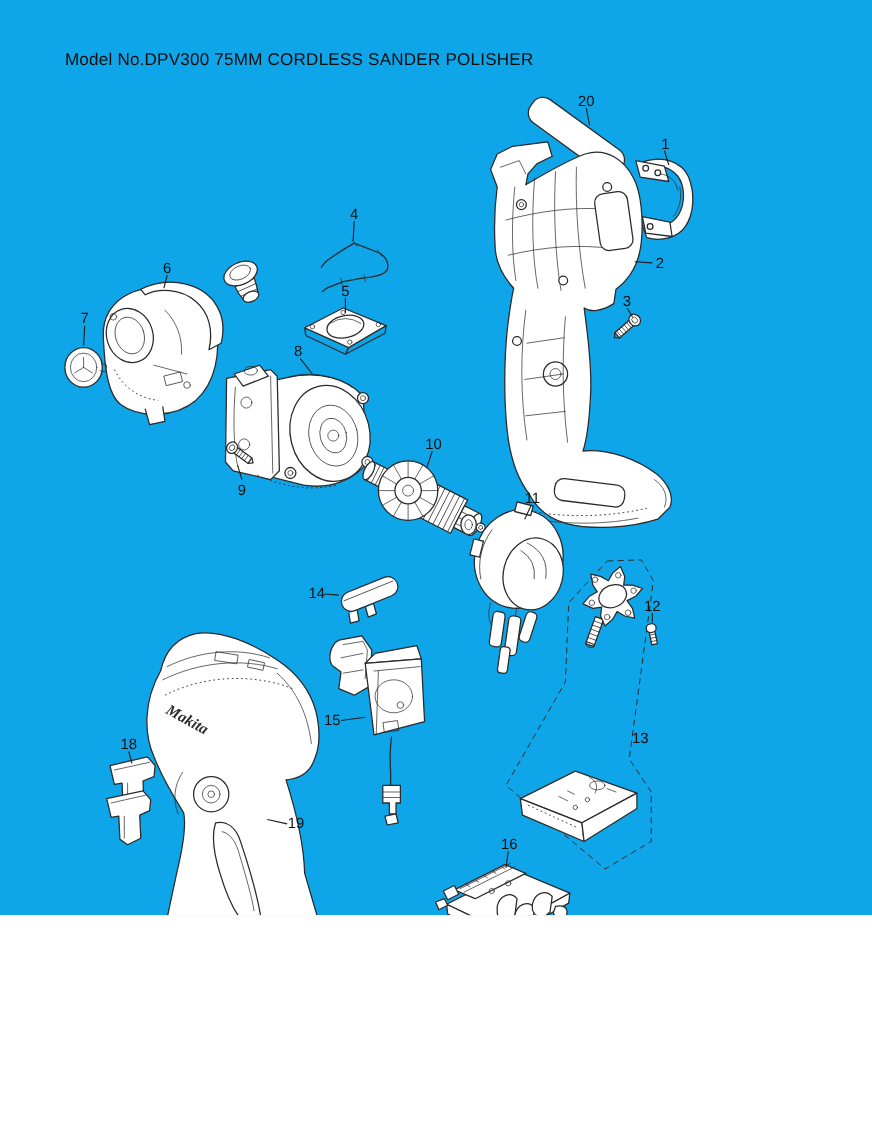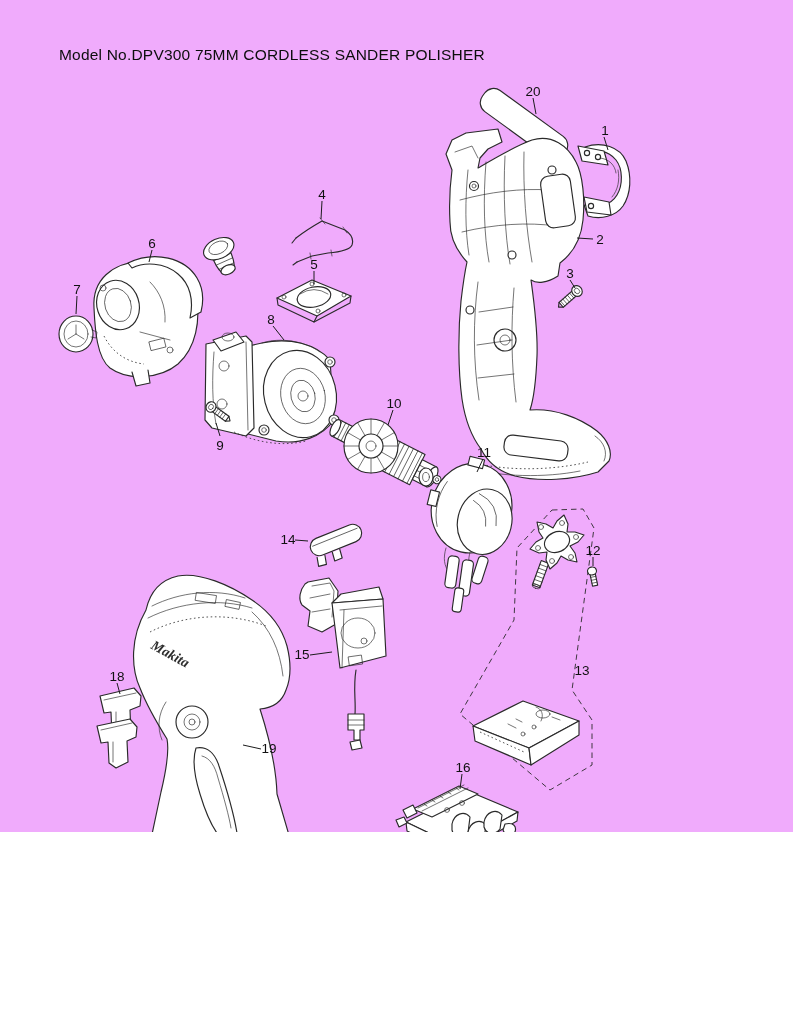--- a/index.html
+++ b/index.html
@@ -1,16 +1,16 @@
 <!DOCTYPE html>
 <html><head>
 <meta charset="utf-8">
 <style>
   html,body{margin:0;padding:0;background:#ffffff;}
-  .page{position:relative;width:793px;height:832px;background:#f0abfc;overflow:hidden;
+  .page{position:relative;width:793px;height:832px;background:#0ea5e9;overflow:hidden;
         font-family:"Liberation Sans",sans-serif;}
   .title{position:absolute;left:59px;top:46px;font-size:15.5px;color:#0d0d0d;
          letter-spacing:.2px;white-space:nowrap;}
   svg{position:absolute;left:0;top:0;}
   svg .s{stroke:#2a2a2a;stroke-width:1.15;fill:none;stroke-linejoin:round;stroke-linecap:round;}
   svg .f{stroke:#2a2a2a;stroke-width:1.15;fill:#ffffff;stroke-linejoin:round;stroke-linecap:round;}
   svg .t{stroke:#2a2a2a;stroke-width:.65;fill:none;stroke-linejoin:round;stroke-linecap:round;}
   svg .dash{stroke:#2a2a2a;stroke-width:.9;fill:none;stroke-dasharray:5.5 4;}
   svg .dot{stroke:#2a2a2a;stroke-width:.8;fill:none;stroke-dasharray:1.6 2.6;}
   svg .lead{stroke:#1c1c1c;stroke-width:1;fill:none;}

